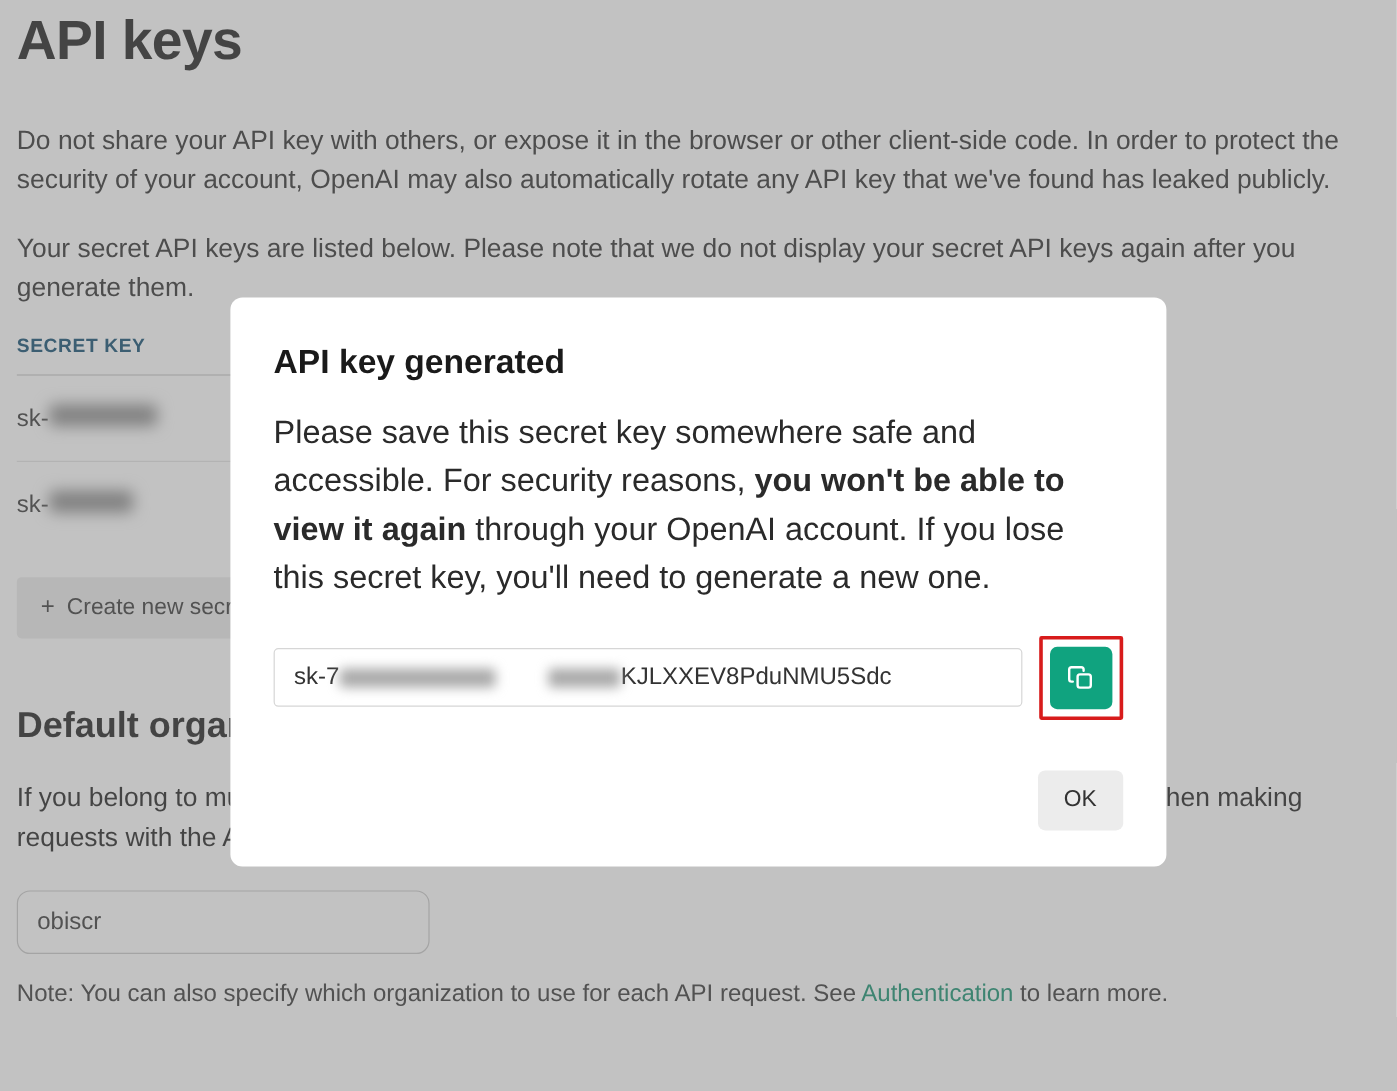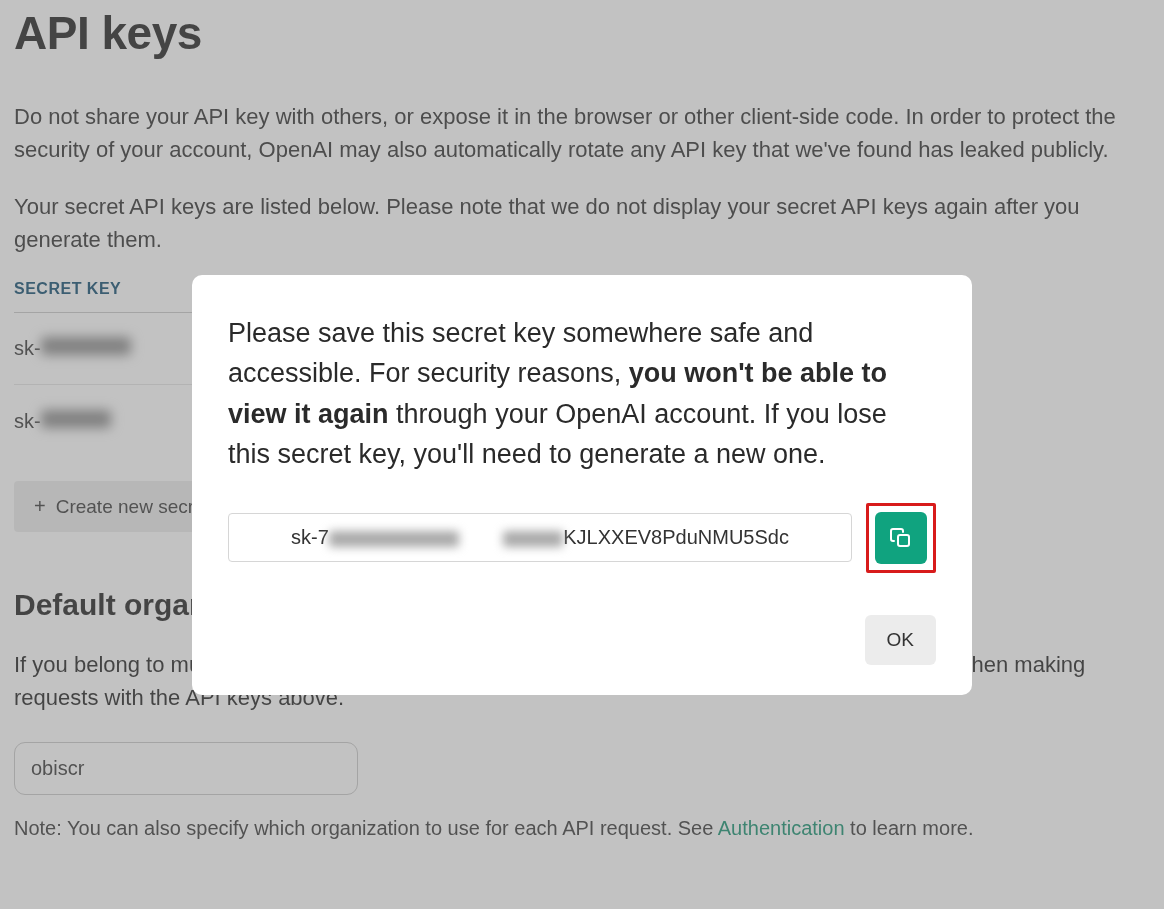--- a/index.html
+++ b/index.html
@@ -137,21 +137,20 @@
     font-size: 27px;
     line-height: 1.5;
     color: #2a2a2a;
     margin-bottom: 28px;
   }
   .modal p.modal-text b { font-weight: 700; }
   .key-row {
     display: flex;
     align-items: center;
     gap: 14px;
-    text-align: center;
   }
   .key-input {
     flex: 1;
     border: 1px solid #d6d6d6;
     border-radius: 4px;
     padding: 12px 16px;
     font-size: 20px;
     font-family: inherit;
     color: #333;
     background: #fff;
@@ -253,20 +252,21 @@
     <span>obiscr</span>
   </div>
 
   <p class="note">
     <span>Note: You can also specify which organization to use for each API request. See </span><a href="#">Authentication</a><span> to learn more.</span>
   </p>
 </div>
 
 <div class="overlay">
   <div class="modal">
+    <h3>API key generated</h3>
     <p class="modal-text">
       <span>Please save this secret key somewhere safe and accessible. For security reasons, </span><b>you won't be able to view it again</b><span> through your OpenAI account. If you lose this secret key, you'll need to generate a new one.</span>
     </p>
     <div class="key-row">
       <div class="key-input">
         <span>sk-7</span><span class="key-blur" style="width:130px;"></span>&nbsp;&nbsp;&nbsp;&nbsp;&nbsp;&nbsp;&nbsp;&nbsp;<span class="key-blur" style="width:60px;"></span><span>KJLXXEV8PduNMU5Sdc</span>
       </div>
       <div class="copy-wrap">
         <button class="copy-btn">
           <svg width="24" height="24" viewBox="0 0 24 24" fill="none" stroke="#fff" stroke-width="2" stroke-linecap="round" stroke-linejoin="round">

